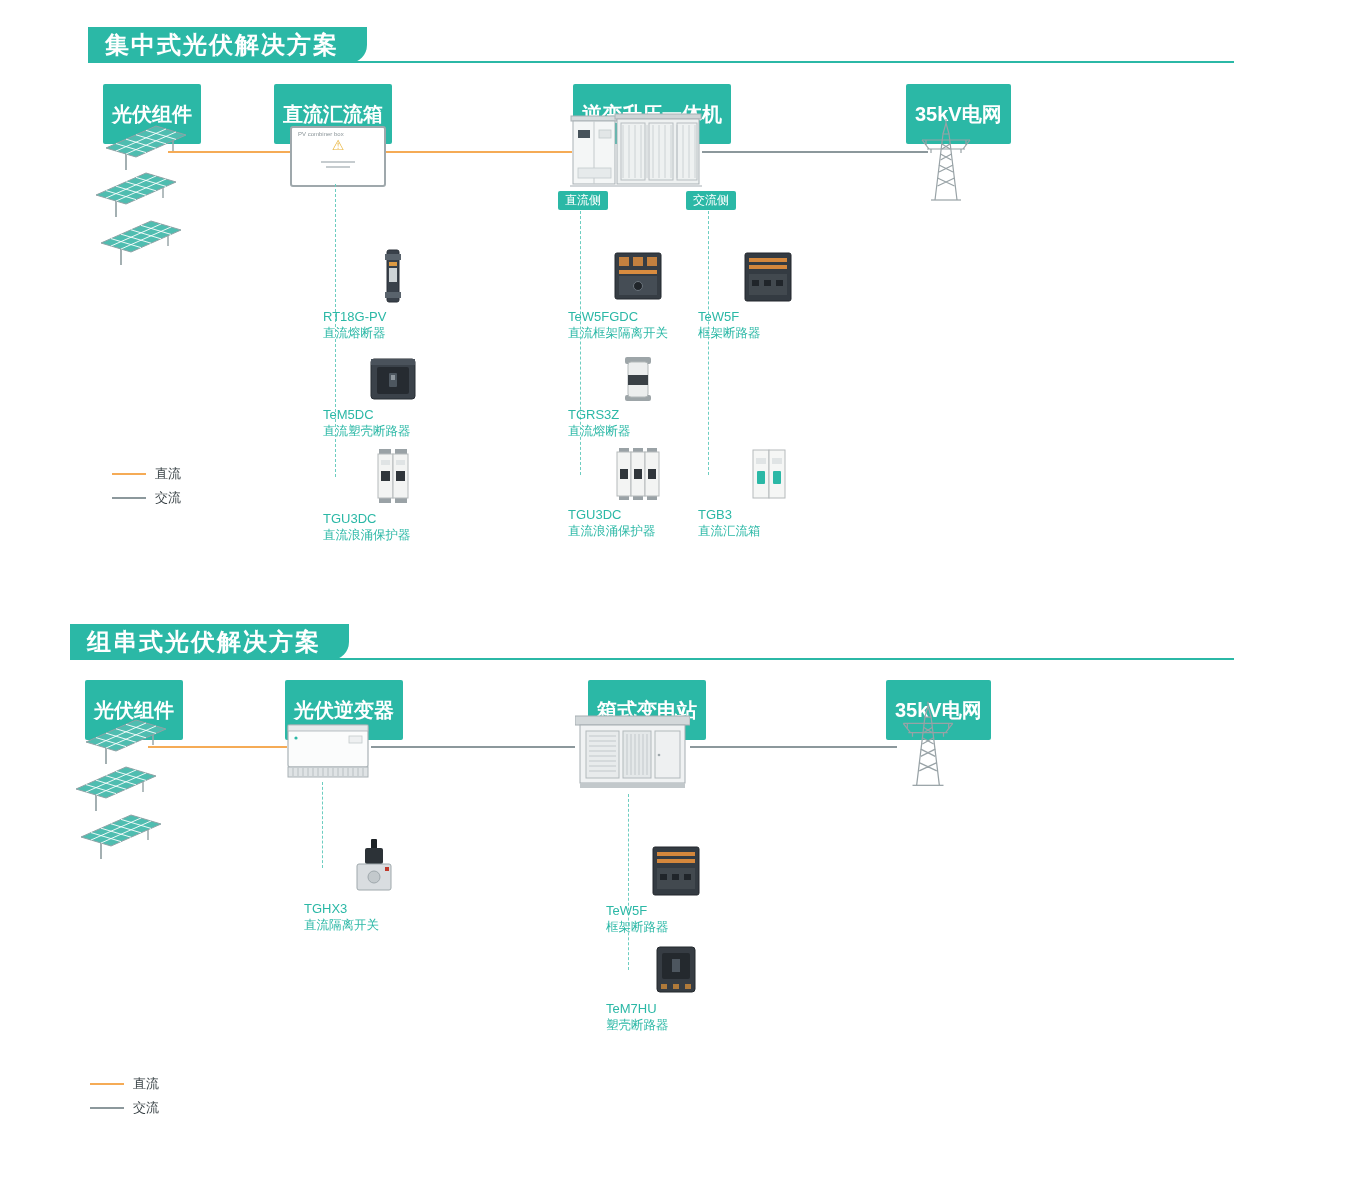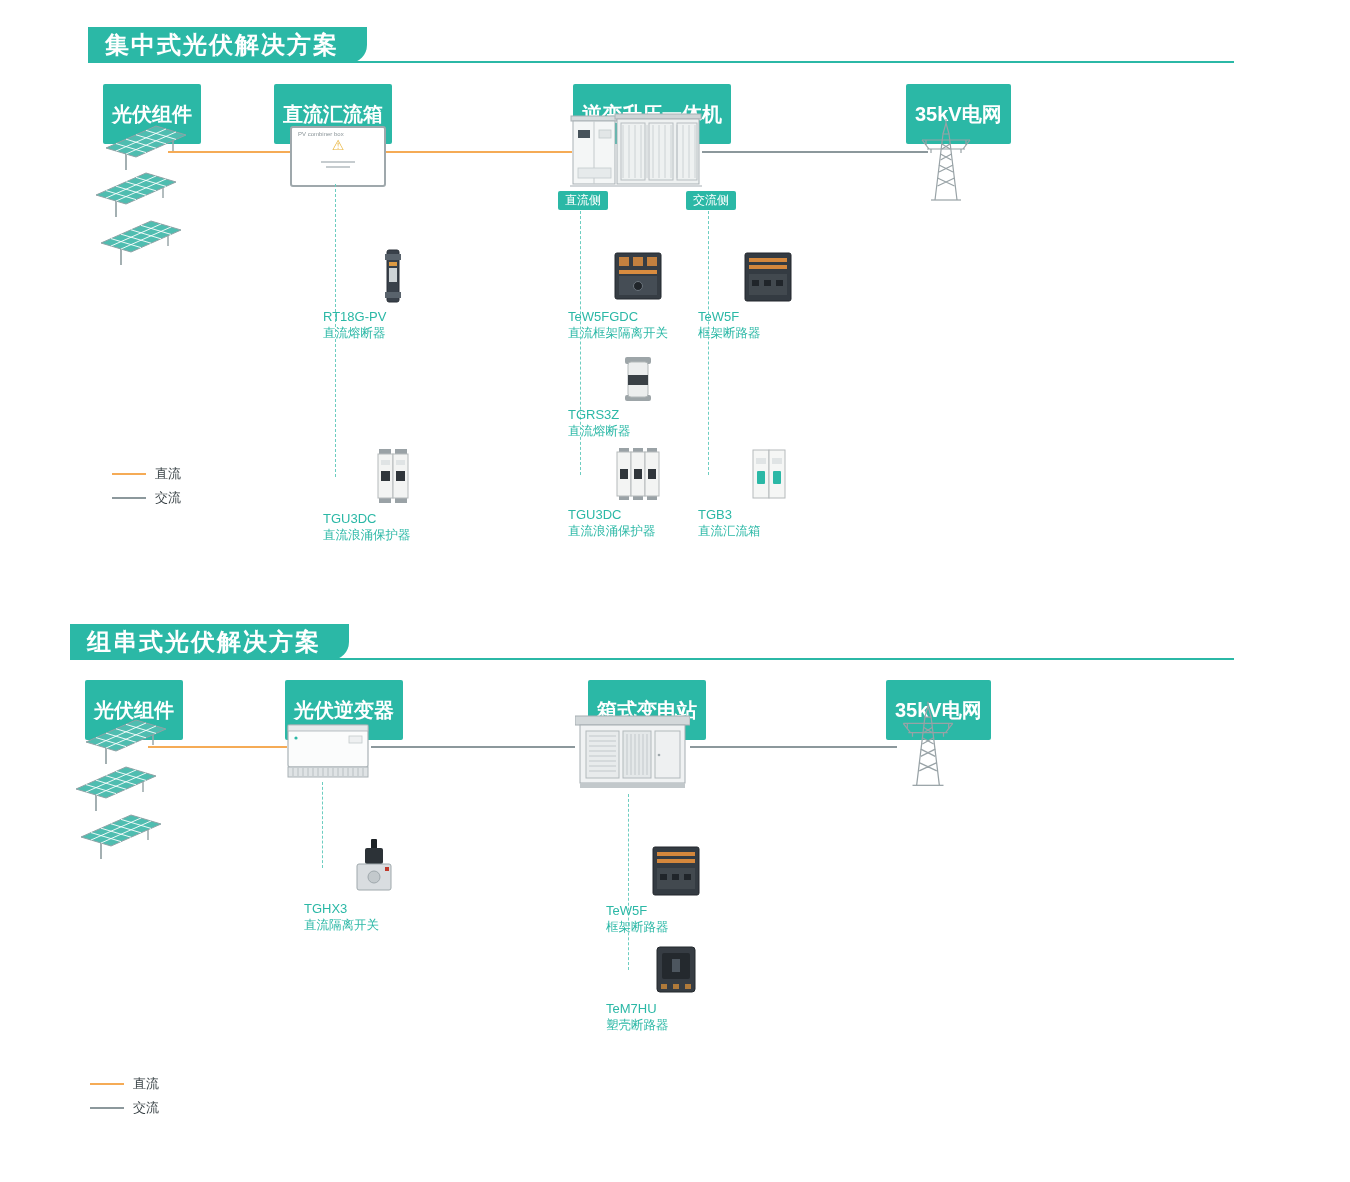--- a/index.html
+++ b/index.html
@@ -235,20 +235,29 @@
 
   <div class="product" style="left:323px;top:246px">
     <div class="prod-img" style="height:58px">
         <svg width="60" height="56">
           <use href="#sym-fuse-rt18g" width="100%" height="100%"></use>
         </svg>
       </div>
     <div class="prod-name">RT18G-PV</div>
     <div class="prod-desc">直流熔断器</div>
   </div>
+  <div class="product" style="left:323px;top:356px">
+    <div class="prod-img" style="height:46px">
+        <svg width="60" height="46">
+          <use href="#sym-mccb-tem5dc" width="100%" height="100%"></use>
+        </svg>
+      </div>
+    <div class="prod-name">TeM5DC</div>
+    <div class="prod-desc">直流塑壳断路器</div>
+  </div>
   <div class="product" style="left:323px;top:444px">
     <div class="prod-img" style="height:62px">
         <svg width="60" height="60">
           <use href="#sym-spd-2p" width="100%" height="100%"></use>
         </svg>
       </div>
     <div class="prod-name">TGU3DC</div>
     <div class="prod-desc">直流浪涌保护器</div>
   </div>
 

